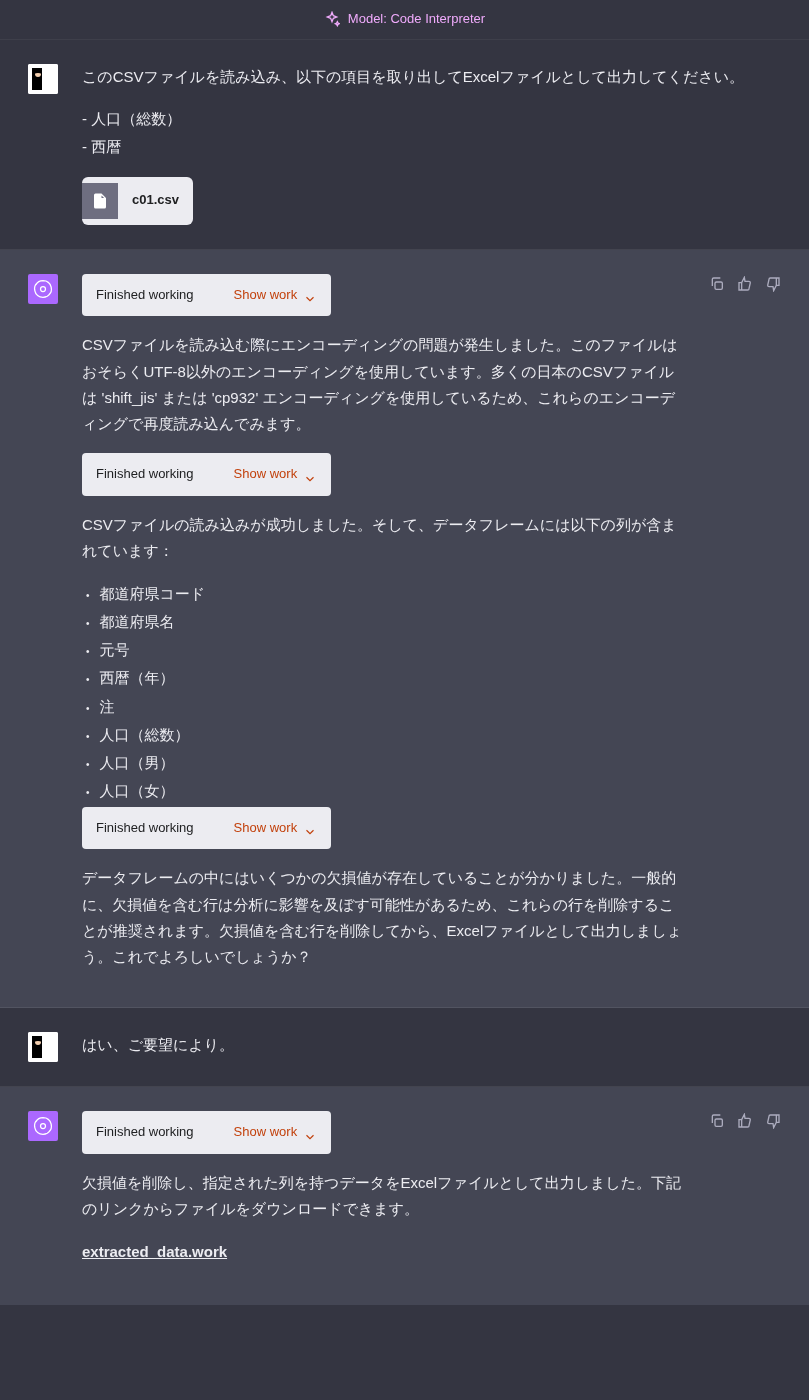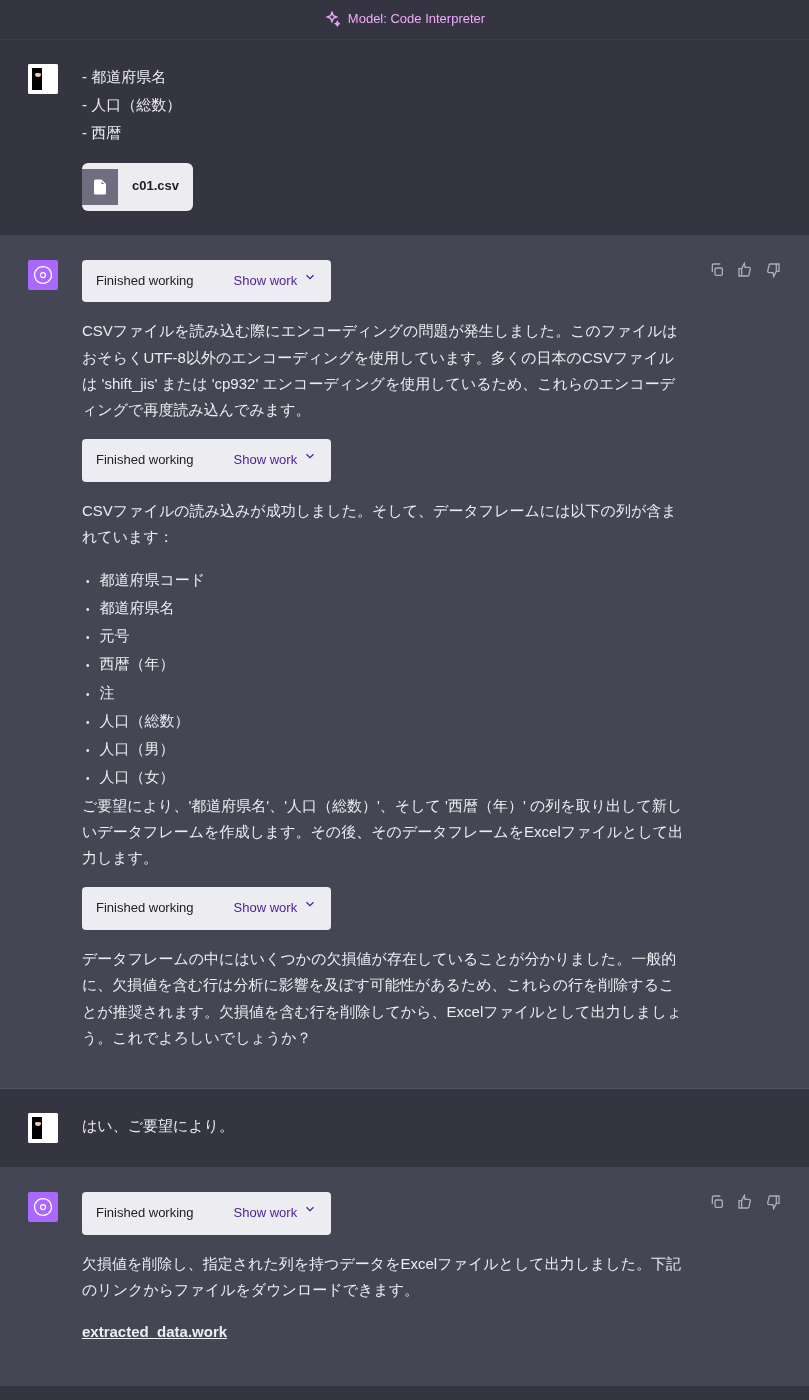--- a/index.html
+++ b/index.html
@@ -73,21 +73,21 @@
   align-items: center;
   background: #ececf1;
   color: #202123;
   border-radius: 4px;
   padding: 10px 14px;
   font-size: 13px;
   margin-bottom: 16px;
   gap: 40px;
   cursor: pointer;
 }
-.work-right { display: flex; align-items: flex-start; gap: 6px; color: #4c1d95; }
+.work-right { display: flex; align-items: flex-end; gap: 6px; color: #c2410c; }
 .work-right svg { width: 14px; height: 14px; }
 .col-list { margin-bottom: 0; padding-left: 4px; }
 .col-list .li {
   display: flex;
   align-items: baseline;
   gap: 10px;
   margin-bottom: 2px;
 }
 .col-list .li::before {
   content: "•";
@@ -118,22 +118,22 @@
   <div class="message-inner">
     <div class="avatar user">
       <svg viewBox="0 0 30 30">
           <rect width="30" height="30" fill="#fff"></rect>
           <path d="M4 4 L14 4 L14 26 L4 26 Z" fill="#000"></path>
           <circle cx="10" cy="10" r="3" fill="#f5d0b0"></circle>
           <path d="M6 6 Q10 2 14 6 L14 10 Q10 8 6 10 Z" fill="#000"></path>
         </svg>
     </div>
     <div class="content">
+      <p>このCSVファイルを読み込み、以下の項目を取り出してExcelファイルとして出力してください。</p>
       <div class="req-list">
-        <div>- 都道府県名</div>
         <div>- 人口（総数）</div>
         <div>- 西暦</div>
       </div>
       <div class="file-chip">
         <div class="file-icon">
           <svg viewBox="0 0 24 24" fill="currentColor">
               <path d="M14 2H6a2 2 0 00-2 2v16a2 2 0 002 2h12a2 2 0 002-2V8l-6-6zm0 2.5L17.5 8H14V4.5z"></path>
             </svg>
         </div>
         <span class="file-name">c01.csv</span>
@@ -193,21 +193,20 @@
             <span>人口（総数）</span>
           </div>
         <div class="li">
             <span>人口（男）</span>
           </div>
         <div class="li">
             <span>人口（女）</span>
           </div>
       </div>
 
-      <p>ご要望により、'都道府県名'、'人口（総数）'、そして '西暦（年）' の列を取り出して新しいデータフレームを作成します。その後、そのデータフレームをExcelファイルとして出力します。</p>
 
       <div class="work-pill">
         <span>Finished working</span>
         <span class="work-right">
           <span>Show work</span>
           <svg viewBox="0 0 24 24" fill="none" stroke="currentColor" stroke-width="2">
               <polyline points="6 9 12 15 18 9"></polyline>
             </svg>
         </span>
       </div>

